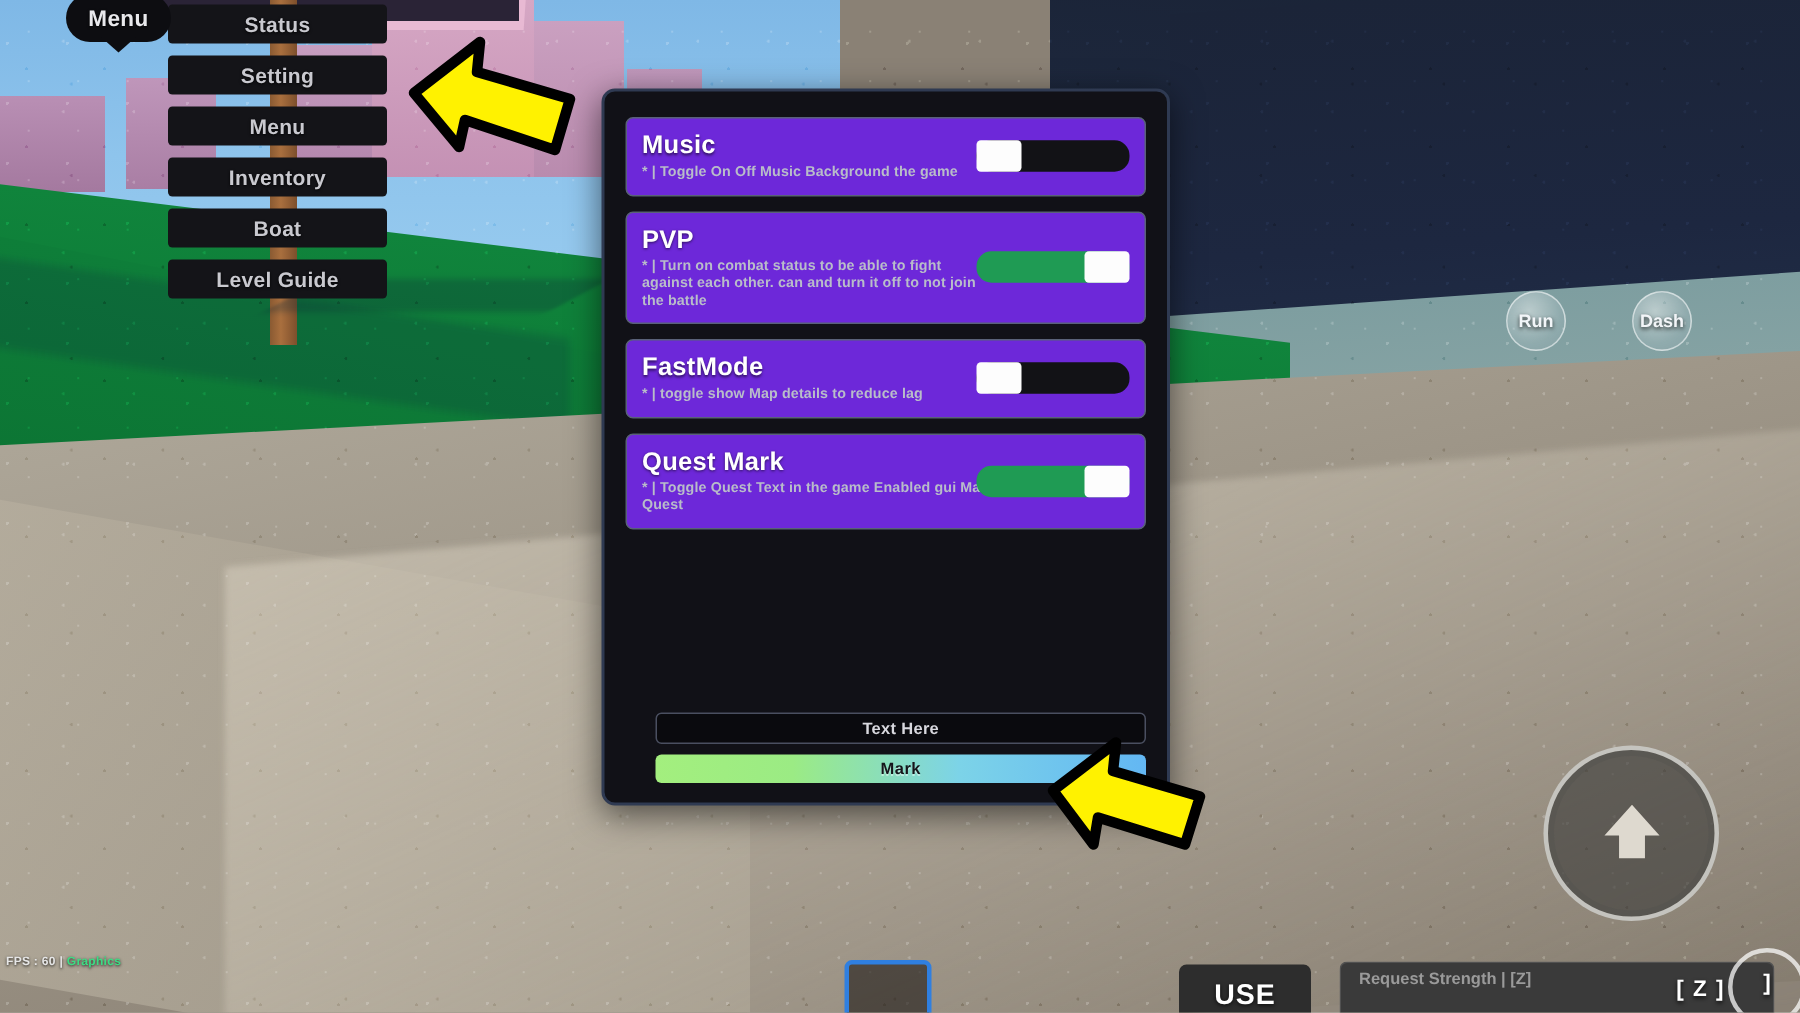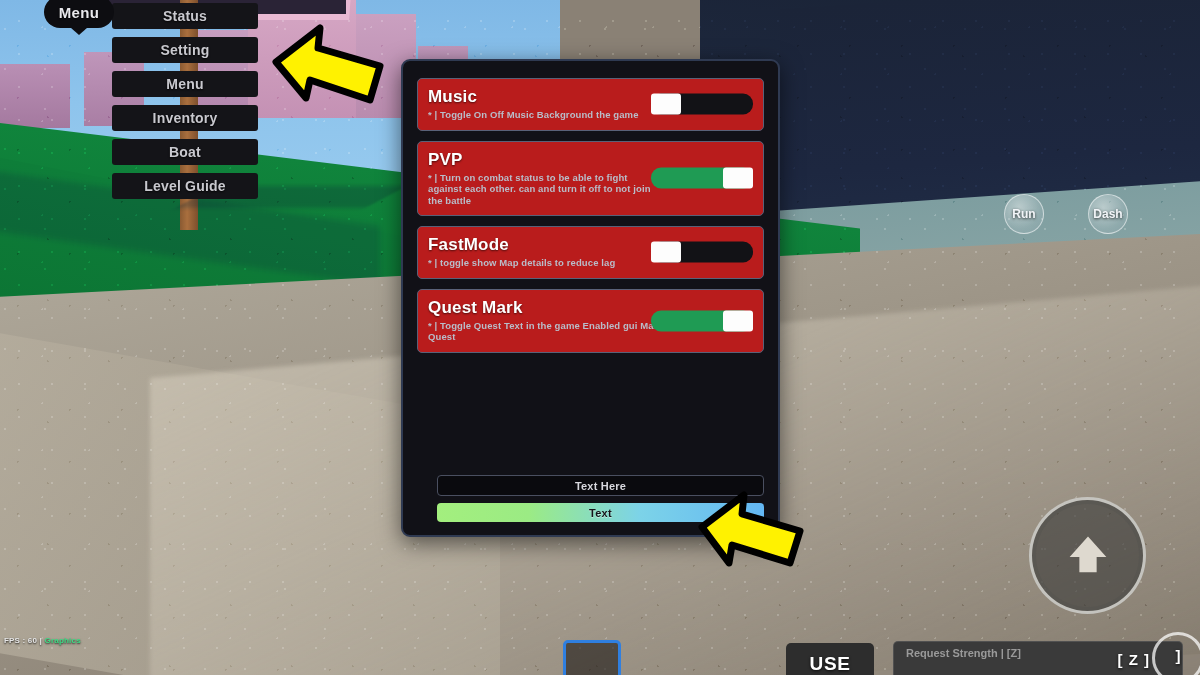--- a/index.html
+++ b/index.html
@@ -137,21 +137,21 @@
 
   
   #settings-panel {
     position:absolute; left:401px; top:59px; width:379px; height:478px;
     background:#111117; border:2px solid #2f3a52; border-radius:9px;
     box-shadow:0 6px 22px rgba(0,0,0,.55); z-index:5;
   }
   .rows { padding:17px 14px 0 14px; }
 
   .srow {
-    position:relative; background:#b91c1c; border:1px solid #596178;
+    position:relative; background:#6d28d9; border:1px solid #596178;
     border-radius:5px; margin-bottom:10px; padding:8px 10px 9px 10px;
     min-height:46px;
   }
   .srow-title {
     color:#fff; font-size:17px; font-weight:bold; letter-spacing:.2px;
     line-height:19px; margin-bottom:3px; text-shadow:0 1px 2px rgba(0,0,0,.6);
   }
   .srow-desc {
     color:#b9bdc9; font-size:9.5px; font-weight:bold; line-height:11.5px;
     max-width:235px; letter-spacing:.1px;
@@ -348,21 +348,21 @@
       </div>
     </div>
 
   </div>
 
   <div class="panel-bottom">
     <div class="text-field">
       <span>Text Here</span>
     </div>
     <div class="claim-btn">
-      <span>Text</span>
+      <span>Mark</span>
     </div>
   </div>
 </div>
 
 <div class="arrow" style="left:258px; top:22px;">
   <svg width="128" height="82" viewBox="0 0 128 82">
     <path d="M18 40 L62 6 L60 26 L122 44 L112 78 L52 58 L48 76 Z" fill="#fff200" stroke="#000" stroke-width="7" stroke-linejoin="round"></path>
   </svg>
 </div>
 

